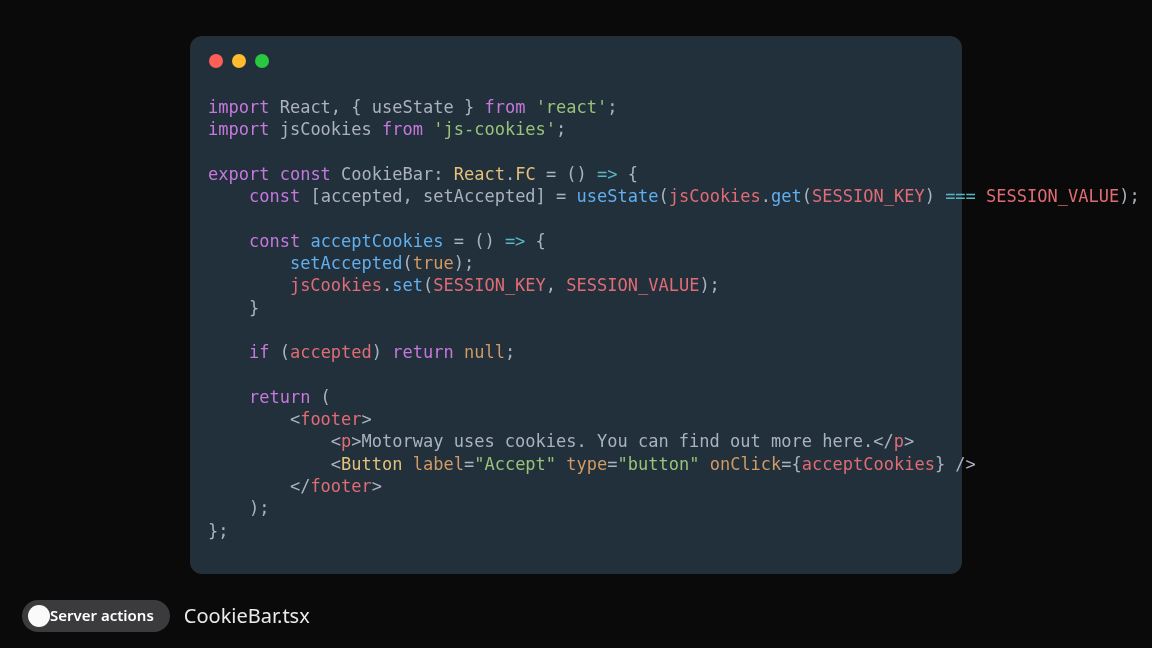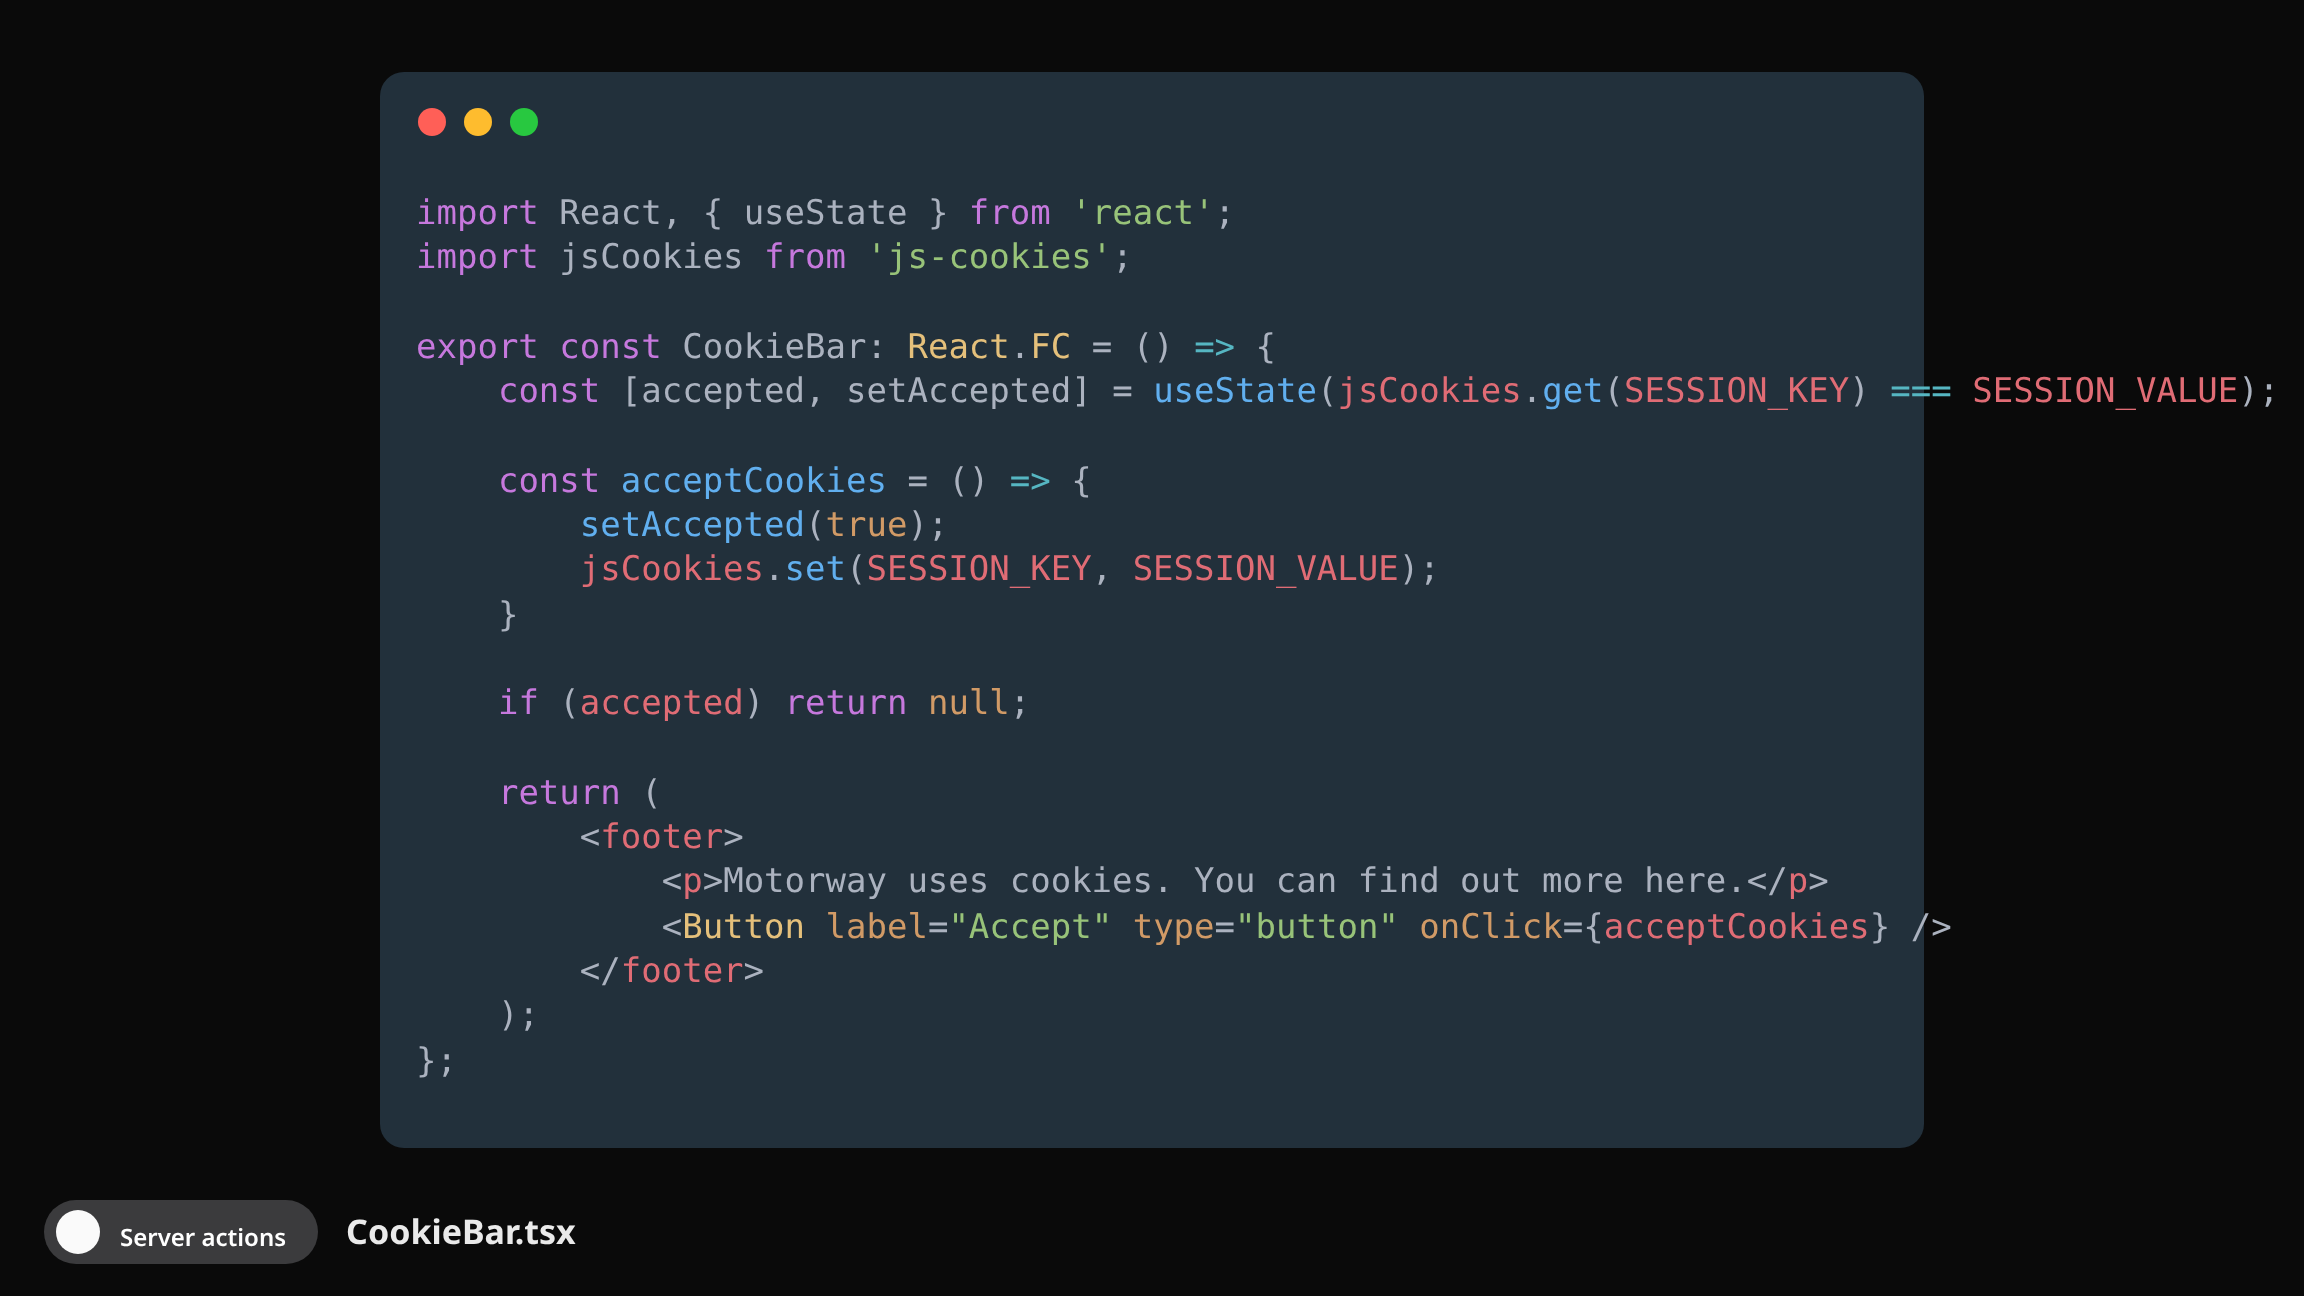--- a/index.html
+++ b/index.html
@@ -61,36 +61,36 @@
       align-items: center;
       gap: 14px;
       margin-top: 26px;
       margin-left: 22px;
     }
     .badge {
       background: #3b3b3d;
       border-radius: 999px;
       padding: 5px 16px 5px 6px;
       display: flex;
-      align-items: flex-end;
-      gap: 10px;
+      align-items: flex-start;
+      gap: 0;
       color: #fff;
-      font-size: 12px;
+      font-size: 15px;
       font-weight: 600;
     }
     .badge .circle {
       width: 22px;
       height: 22px;
       border-radius: 50%;
       background: #fafafa;
     }
     .filename {
       color: #eaeaea;
-      font-size: 17px;
-      font-weight: 700;
+      font-size: 20px;
+      font-weight: 400;
     }
   </style>
 </head>
 <body>
 
 <div class="editor-window">
   <div class="window-chrome">
     <div class="dot dot-red"></div>
     <div class="dot dot-yellow"></div>
     <div class="dot dot-green"></div>

